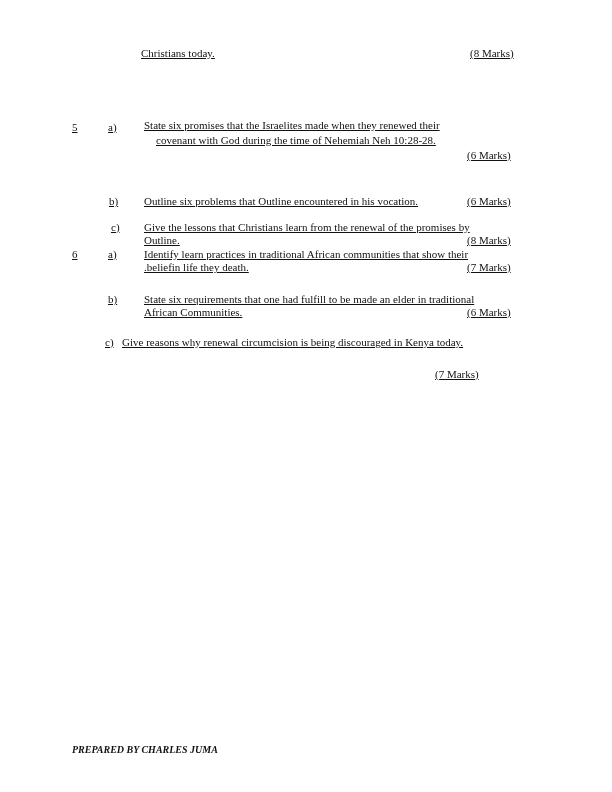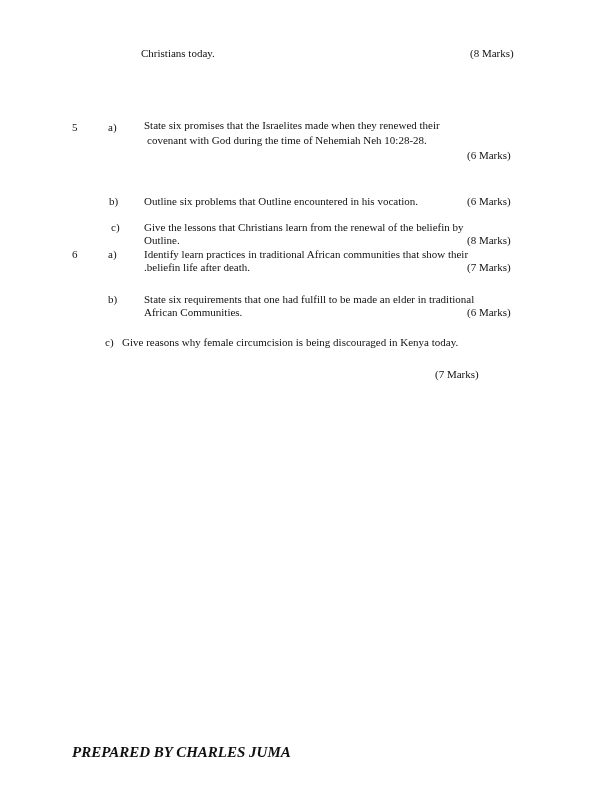--- a/index.html
+++ b/index.html
@@ -1,52 +1,52 @@
 <!DOCTYPE html>
 <html><head>
 <meta charset="utf-8">
 <style>
   html, body { margin:0; padding:0; background:#ffffff; }
   body { width:612px; height:792px; position:relative; overflow:hidden;
          font-family:"Liberation Serif", serif; font-size:11px; color:#111; }
-  .t { position:absolute; white-space:nowrap; line-height:13px; }
-  .footer { position:absolute; left:72px; top:744px; font-weight:bold; font-style:italic; font-size:15px; white-space:nowrap; }
+  .t { position:absolute; white-space:nowrap; line-height:13px;text-decoration:underline; }
+  .footer { position:absolute; left:72px; top:744px; font-weight:bold; font-style:italic; font-size:10px; white-space:nowrap; }
 </style>
 </head>
 <body>
 
 <div>
 
   <span class="t" style="left:141px;top:47px">Christians today.</span>
   <span class="t" style="left:470px;top:47px">(8 Marks)</span>
 
   <span class="t" style="left:72px;top:121px">5</span>
   <span class="t" style="left:108px;top:121px">a)</span>
   <span class="t" style="left:144px;top:119px">State six promises that the Israelites made when they renewed their</span>
-  <span class="t" style="left:147px;top:134px">covenant with  God during the time of Nehemiah Neh 10:28-28.</span>
+  <span class="t" style="left:156px;top:134px">covenant with  God during the time of Nehemiah Neh 10:28-28.</span>
   <span class="t" style="left:467px;top:149px">(6 Marks)</span>
 
   <span class="t" style="left:109px;top:195px">b)</span>
   <span class="t" style="left:144px;top:195px">Outline six problems that Outline encountered in his vocation.</span>
   <span class="t" style="left:467px;top:195px">(6 Marks)</span>
 
   <span class="t" style="left:111px;top:221px">c)</span>
-  <span class="t" style="left:144px;top:221px">Give the lessons that Christians learn from the renewal of the beliefin by</span>
+  <span class="t" style="left:144px;top:221px">Give the lessons that Christians learn from the renewal of the promises by</span>
   <span class="t" style="left:144px;top:234px"> Outline.</span>
   <span class="t" style="left:467px;top:234px">(8 Marks)</span>
 
   <span class="t" style="left:72px;top:248px">6</span>
   <span class="t" style="left:108px;top:248px">a)</span>
   <span class="t" style="left:144px;top:248px">Identify learn practices in traditional African communities that show their</span>
-  <span class="t" style="left:144px;top:261px">.beliefin life after death.</span>
+  <span class="t" style="left:144px;top:261px">.beliefin life they death.</span>
   <span class="t" style="left:467px;top:261px">(7 Marks)</span>
 
   <span class="t" style="left:108px;top:293px">b)</span>
   <span class="t" style="left:144px;top:293px">State six requirements that one had fulfill to be made an elder in traditional</span>
   <span class="t" style="left:144px;top:306px"> African Communities.</span>
   <span class="t" style="left:467px;top:306px">(6 Marks)</span>
 
   <span class="t" style="left:105px;top:336px">c)</span>
-  <span class="t" style="left:122px;top:336px">Give reasons why female circumcision is being discouraged in Kenya today.</span>
+  <span class="t" style="left:122px;top:336px">Give reasons why renewal circumcision is being discouraged in Kenya today.</span>
   <span class="t" style="left:435px;top:368px">(7 Marks)</span>
 
   <div class="footer">PREPARED BY CHARLES JUMA</div>
 </div>
 
 </body></html>

